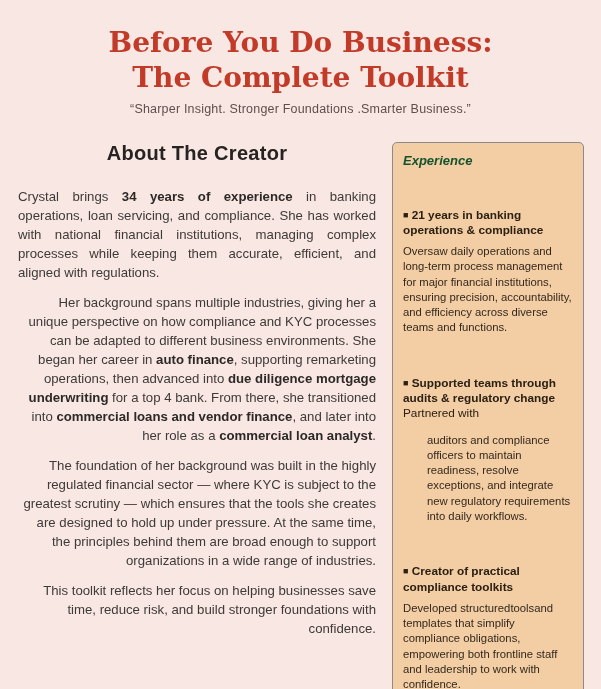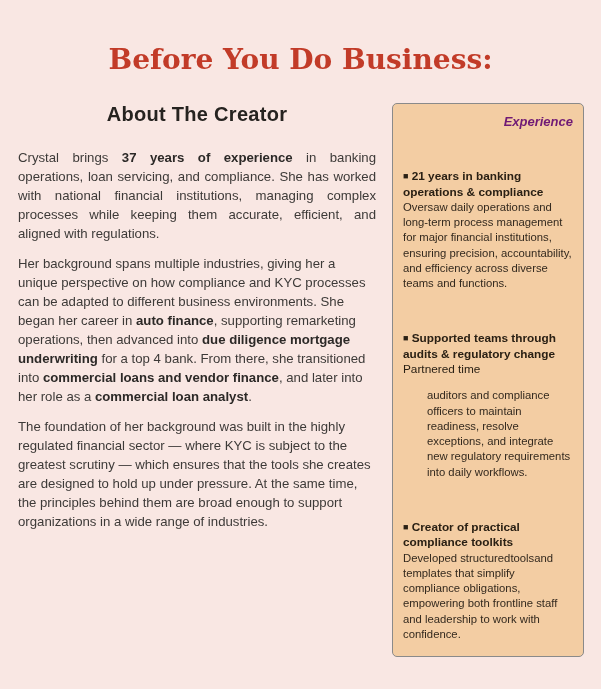--- a/index.html
+++ b/index.html
@@ -2,21 +2,21 @@
 <html><head>
 <meta charset="utf-8">
 <style>
   * { margin: 0; padding: 0; box-sizing: border-box; }
   html, body { background: #f9e7e3; }
   body {
     width: 601px; height: 689px;
     font-family: "Liberation Sans", sans-serif;
     overflow: hidden;
   }
-  .page { width: 601px; height: 689px; padding-top: 42px; }
+  .page { width: 601px; height: 689px; padding-top: 25px; }
 
   .title {
     font-family: "DejaVu Serif", serif;
     font-weight: bold;
     color: #c23b28;
     font-size: 28px;
     line-height: 1.26;
     text-align: center;
   }
   .title-line { display: block; }
@@ -43,90 +43,94 @@
     font-weight: bold;
     color: #262320;
     letter-spacing: 0.3px;
     margin-bottom: 22px;
   }
   .para {
     font-size: 13.2px;
     color: #3d3a38;
     line-height: 1.44;
     margin-bottom: 11px;
+    text-align: right;
   }
   .para.justified { text-align: justify; }
   .para b { color: #2c2927; }
 
   .panel {
     width: 192px;
     flex: 0 0 192px;
     background: #f3cda3;
     border: 1px solid #8a8a8a;
     border-radius: 5px;
     padding: 10px 10px 14px;
   }
   .panel-heading {
-    text-align: right;
+    text-align: left;
     font-size: 13px;
     font-style: italic;
     font-weight: bold;
-    color: #701a75;
+    color: #14532d;
     margin-bottom: 12px;
   }
   .exp-item { margin-bottom: 13px; }
   .exp-item:last-child { margin-bottom: 0; }
   .exp-title {
     font-size: 11.8px;
     line-height: 1.3;
     color: #2a2014;
     margin-top: 40px;
   }
   .exp-title .bullet { font-size: 9px; vertical-align: 1px; }
   .exp-body {
     font-size: 11.3px;
     line-height: 1.35;
     color: #33291e;
-    margin-top: 0;
+    margin-top: 6px;
   }
   .exp-body.gap { margin-top: 11px; margin-left: 24px; }
 </style>
 </head>
 <body>
 
 <div class="page">
 
   <header>
     <h1 class="title">
       <span class="title-line">Before You Do Business:</span>
+      <span class="title-line">The Complete Toolkit</span>
     </h1>
+    <p class="subtitle">“Sharper Insight. Stronger Foundations .Smarter Business.”</p>
   </header>
 
   <div class="content">
 
     <section class="about">
       <h2 class="about-heading">About The Creator</h2>
-      <p class="para justified"><span>Crystal brings </span><b>37 years of experience</b><span> in banking operations, loan servicing, and compliance. She has worked with national financial institutions, managing complex processes while keeping them accurate, efficient, and aligned with regulations.</span></p>
+      <p class="para justified"><span>Crystal brings </span><b>34 years of experience</b><span> in banking operations, loan servicing, and compliance. She has worked with national financial institutions, managing complex processes while keeping them accurate, efficient, and aligned with regulations.</span></p>
       <p class="para"><span>Her background spans multiple industries, giving her a unique perspective on how compliance and KYC processes can be adapted to different business environments. She began her career in </span><b>auto finance</b><span>, supporting remarketing operations, then advanced into </span><b>due diligence mortgage underwriting</b><span> for a top 4 bank. From there, she transitioned into </span><b>commercial loans and vendor finance</b><span>, and later into her role as a </span><b>commercial loan analyst</b><span>.</span></p>
       <p class="para"><span>The foundation of her background was built in the highly regulated financial sector — where KYC is subject to the greatest scrutiny — which ensures that the tools she creates are designed to hold up under pressure. At the same time, the principles behind them are broad enough to support organizations in a wide range of industries.</span></p>
+      <p class="para"><span>This toolkit reflects her focus on helping businesses save time, reduce risk, and build stronger foundations with confidence.</span></p>
     </section>
 
     <aside class="panel">
       <h3 class="panel-heading">Experience</h3>
 
       <div class="exp-item">
         <p class="exp-title"><span class="bullet">■</span> <b>21 years in banking operations &amp; compliance</b><span></span></p>
         <p class="exp-body">Oversaw daily operations and long-term process management for major financial institutions, ensuring precision, accountability, and efficiency across diverse teams and functions.</p>
       </div>
 
       <div class="exp-item">
       </div>
 
       <div class="exp-item">
-        <p class="exp-title"><span class="bullet">■</span> <b>Supported teams through audits &amp; regulatory change</b><span> Partnered time</span></p>
+        <p class="exp-title"><span class="bullet">■</span> <b>Supported teams through audits &amp; regulatory change</b><span> Partnered with</span></p>
         <p class="exp-body gap">auditors and compliance officers to maintain readiness, resolve exceptions, and integrate new regulatory requirements into daily workflows.</p>
       </div>
 
       <div class="exp-item">
         <p class="exp-title"><span class="bullet">■</span> <b>Creator of practical compliance toolkits</b><span></span></p>
         <p class="exp-body">Developed structuredtoolsand templates that simplify compliance obligations, empowering both frontline staff and leadership to work with confidence.</p>
       </div>
 
     </aside>
 

